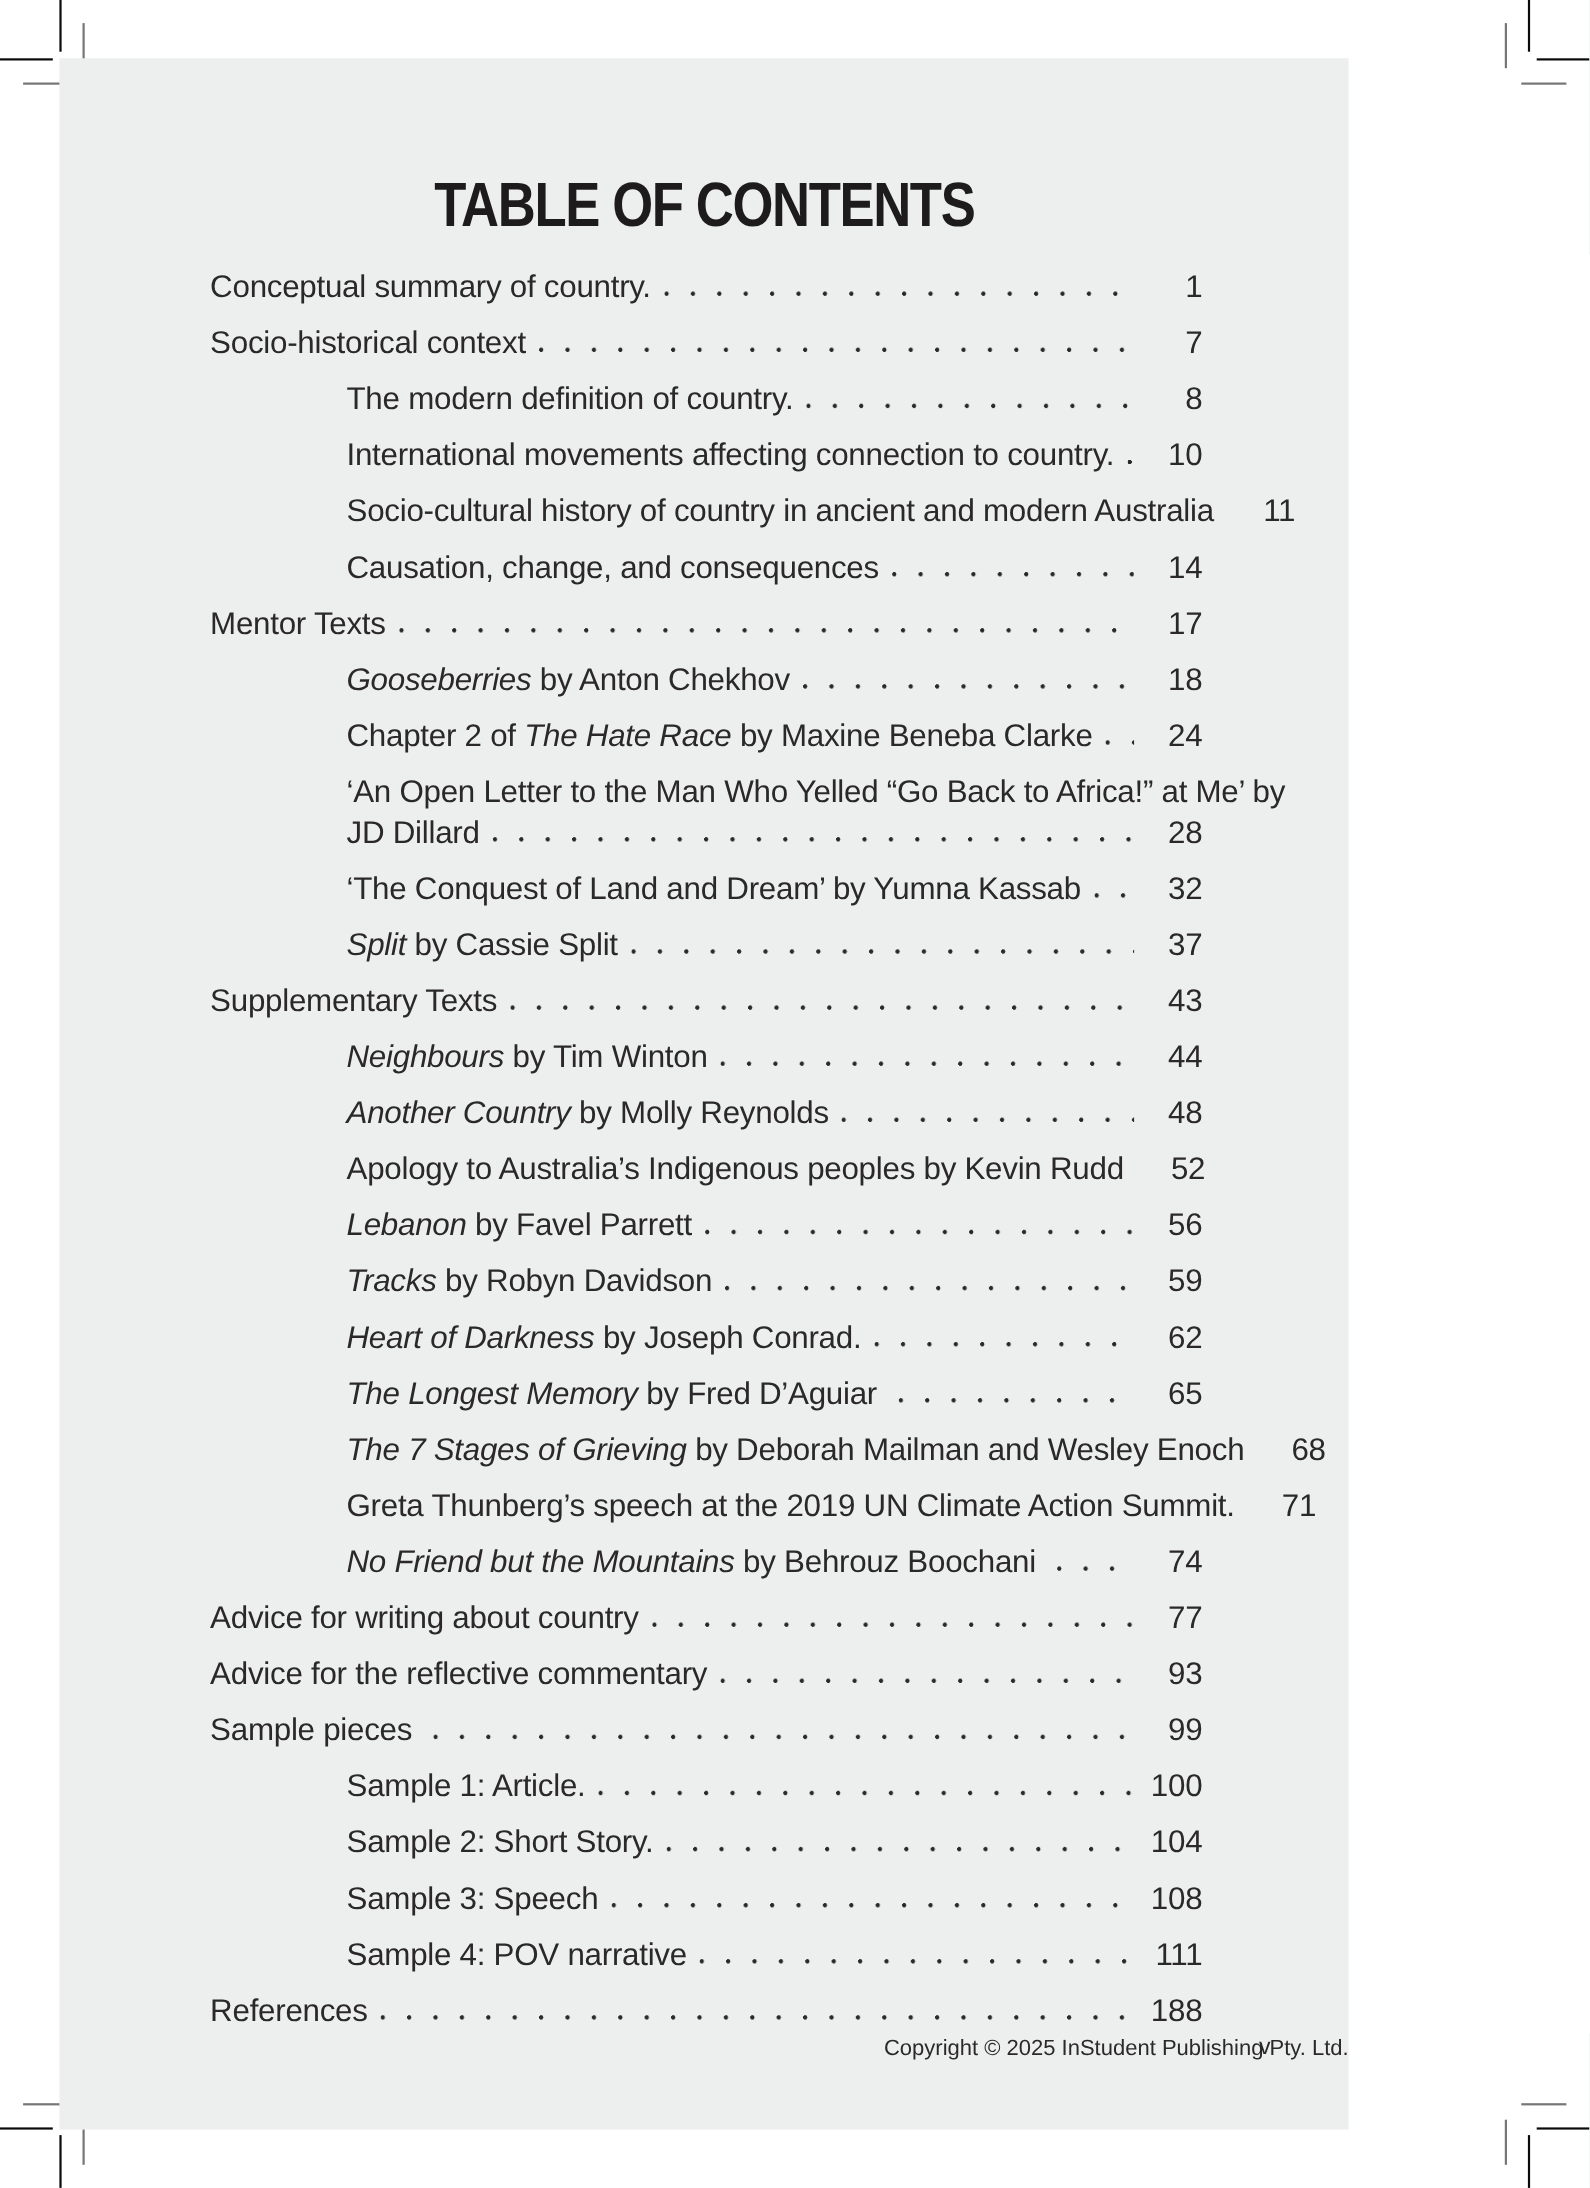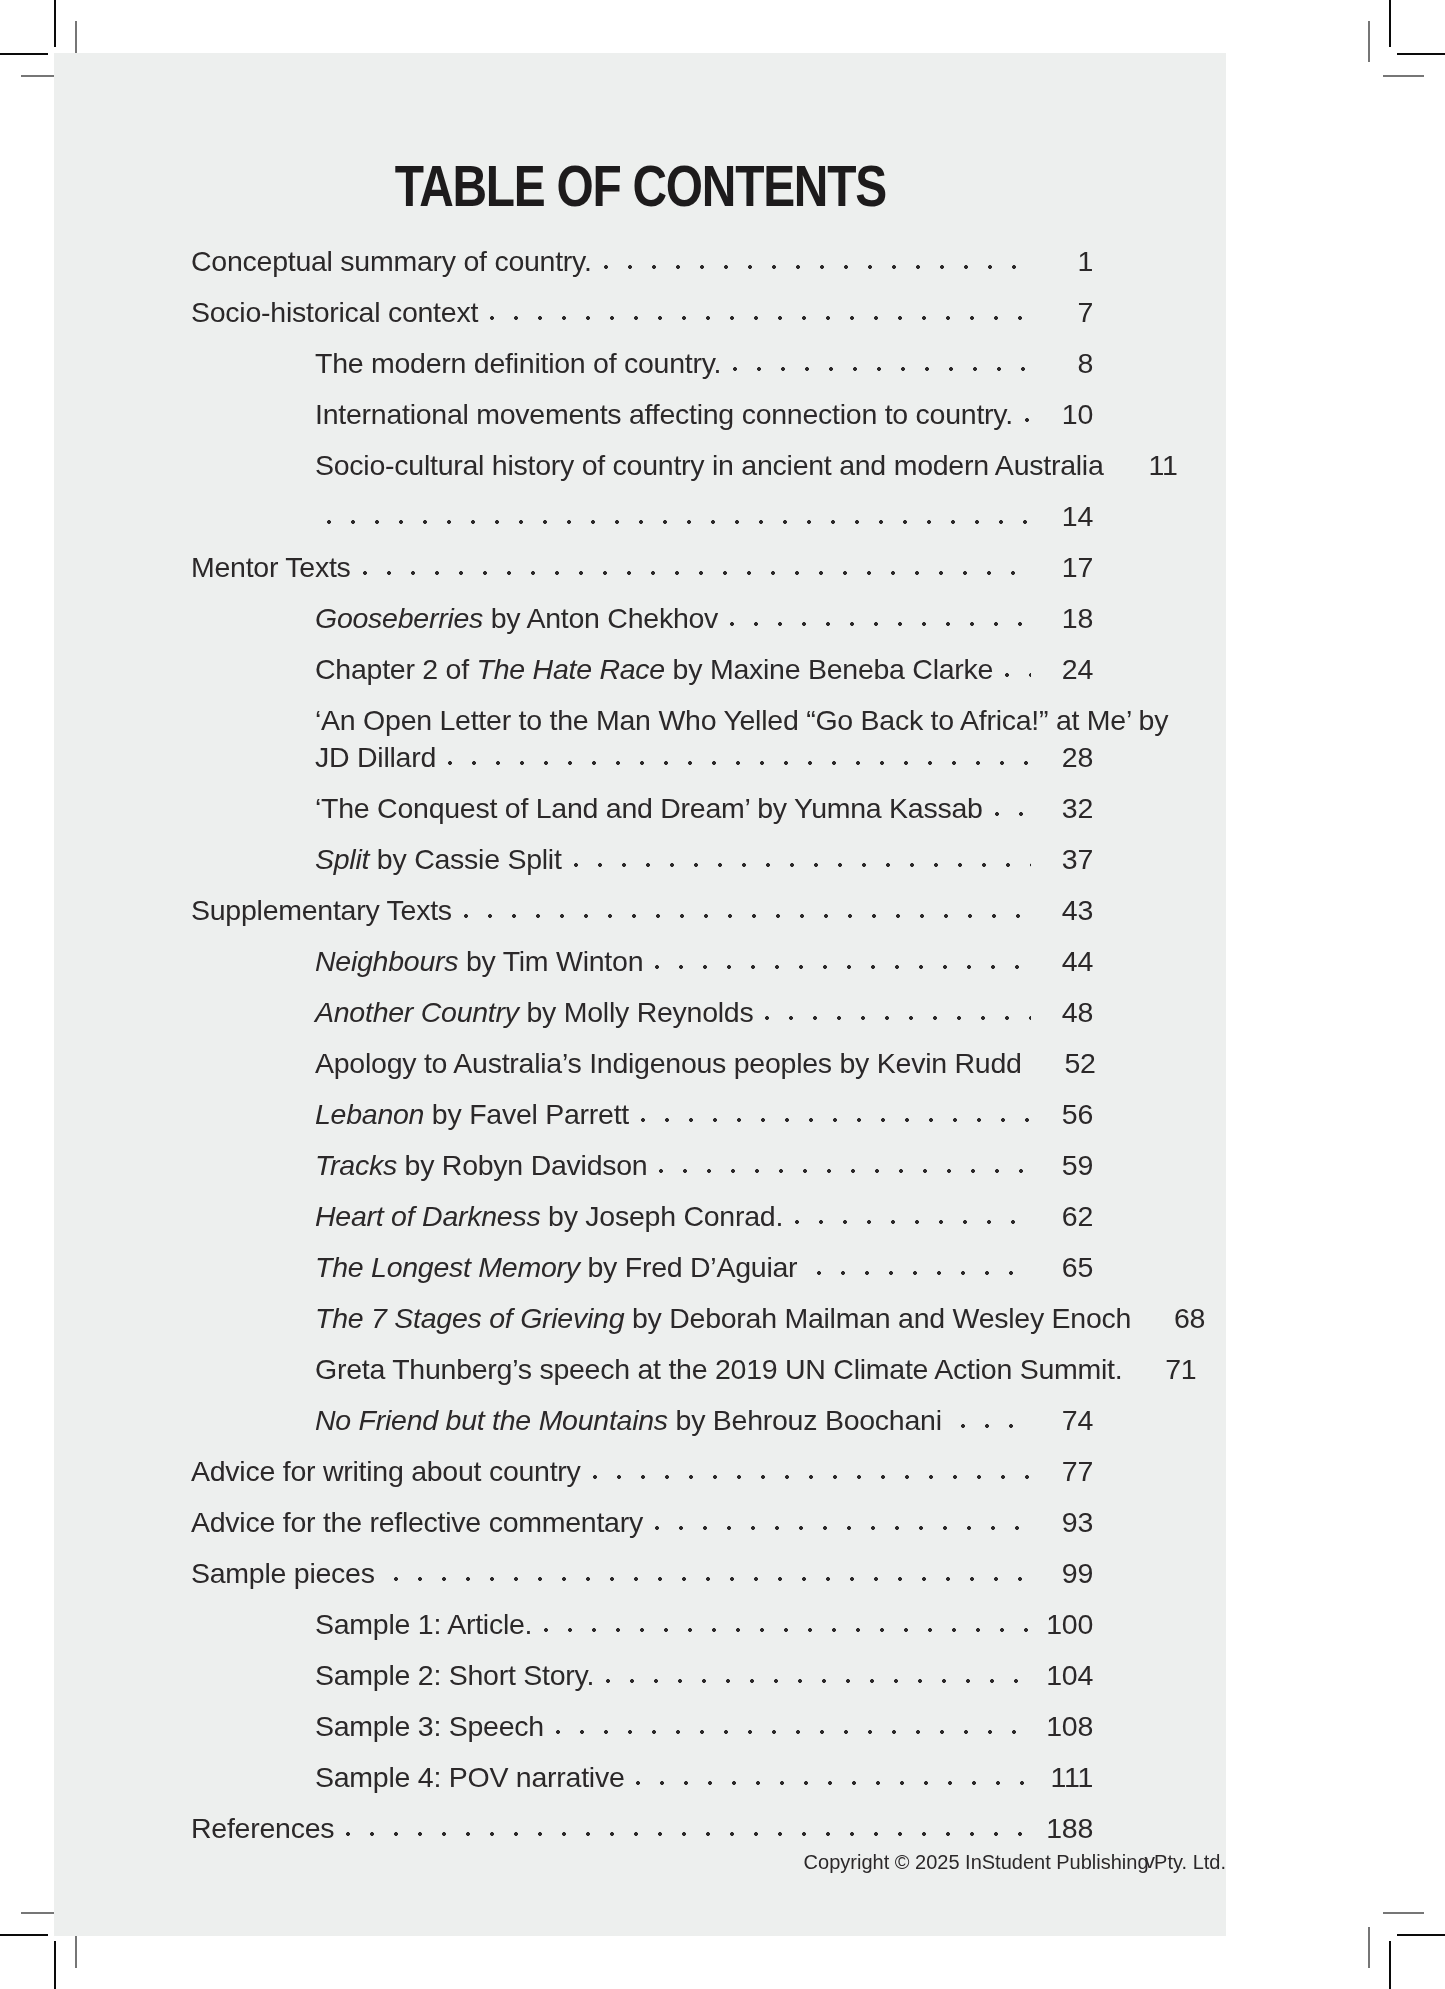--- a/index.html
+++ b/index.html
@@ -121,20 +121,21 @@
           <span class="line-text"><span>International movements affecting connection to country.</span></span>
           <span class="leader"></span>
           <span class="pg">10</span>
         </div>
         <div class="row lvl1">
           <span class="line-text"><span>Socio-cultural history of country in ancient and modern Australia</span></span>
           <span class="leader"></span>
           <span class="pg">11</span>
         </div>
         <div class="row lvl1">
+          <span class="line-text"><span>Causation, change, and consequences</span></span>
           <span class="leader"></span>
           <span class="pg">14</span>
         </div>
         <div class="row lvl0">
           <span class="line-text"><span>Mentor Texts</span></span>
           <span class="leader"></span>
           <span class="pg">17</span>
         </div>
         <div class="row lvl1">
           <span class="line-text"><span class="it">Gooseberries</span><span> by Anton Chekhov</span></span>

